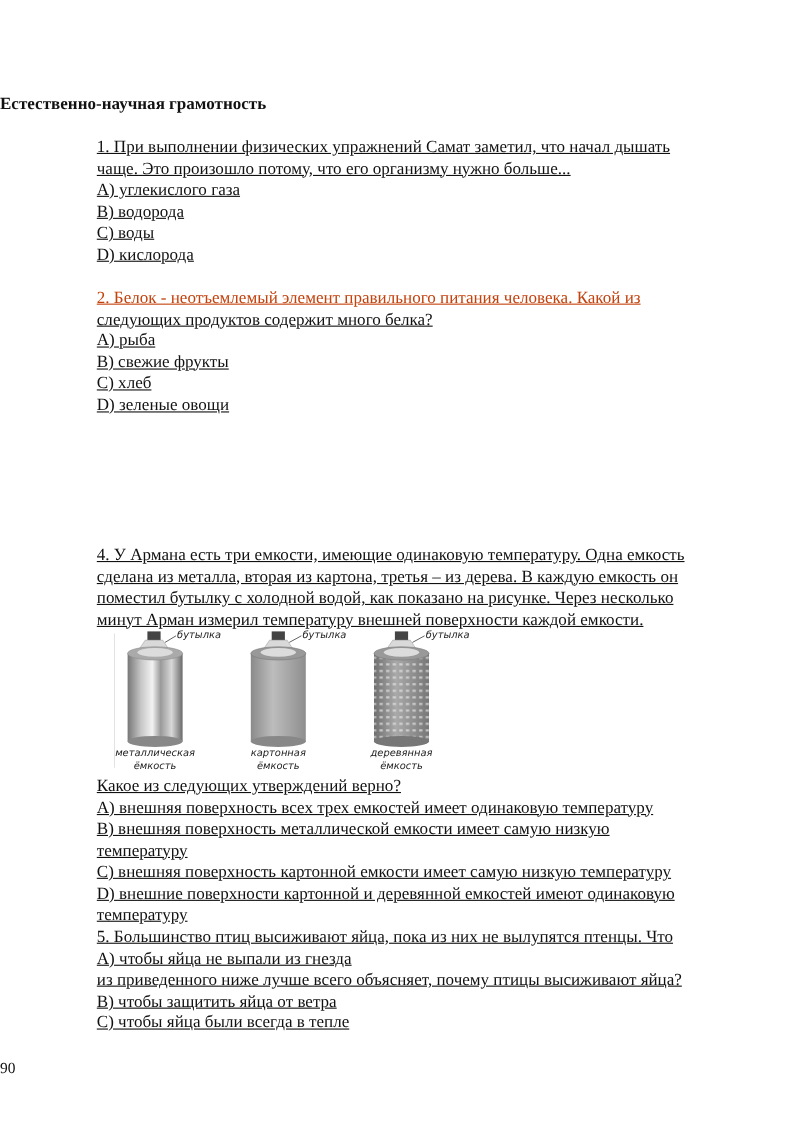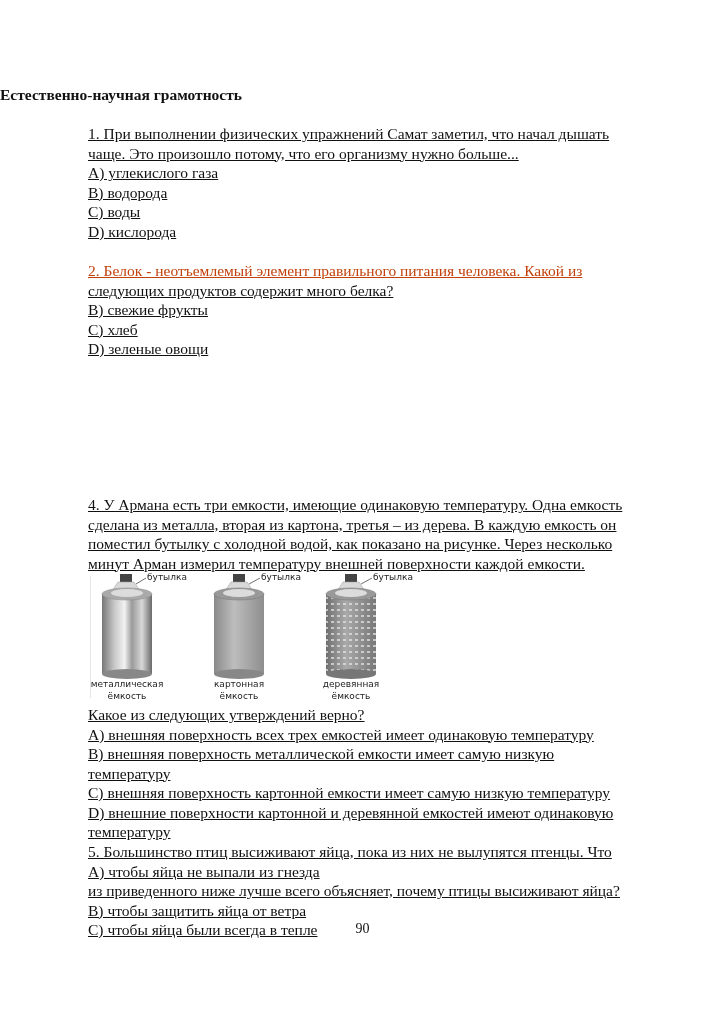--- a/index.html
+++ b/index.html
@@ -4,43 +4,44 @@
 <style>
   html, body { margin: 0; padding: 0; background: #ffffff; }
   body { width: 725px; height: 1024px; position: relative; overflow: hidden;
          font-family: "Liberation Serif", "DejaVu Serif", serif; color: #111; }
   .page { position: absolute; left: 0; top: 0; width: 725px; height: 1024px; }
   .title { position: absolute; top: 86px; left: 0; width: 725px; text-align: left;
            font-weight: bold; font-size: 15.5px; }
   .block { position: absolute; left: 88px; width: 610px; font-size: 15.5px; line-height: 19.5px; }
   .line { white-space: nowrap; text-decoration: underline; }
   .q2 .gray { color: #c2410c; }
-  .figure { position: absolute; left: 90px; top: 572px; width: 335px; height: 130px; }
+  .figure { position: absolute; left: 104px; top: 572px; width: 335px; height: 130px; font-style: italic; }
   .figure svg { display: block; }
   .fig-label { font-family: "DejaVu Sans", sans-serif; font-size: 9px; fill: #222; }
-  .pagenum { position: absolute; top: 921px; left: 0; width: 725px; text-align: center; font-size: 14px; }
+  .pagenum { position: absolute; top: 964px; left: 0; width: 725px; font-size: 14px; }
 </style>
 </head>
 <body>
 
 <div class="page">
   <div class="title">Естественно-научная  грамотность</div>
 
   <div class="block" style="top:124px">
     <div class="line">1. При выполнении физических упражнений Самат заметил, что начал дышать</div>
     <div class="line">чаще. Это произошло потому, что его организму нужно больше...</div>
     <div class="line">A)  углекислого газа</div>
     <div class="line">B) водорода</div>
     <div class="line">C) воды</div>
     <div class="line">D)  кислорода</div>
   </div>
 
   <div class="block q2" style="top:261px">
     <div class="line gray">2. Белок - неотъемлемый элемент правильного питания человека. Какой из</div>
     <div class="line">следующих продуктов содержит много белка?</div>
+    <div class="line">A)  рыба</div>
     <div class="line">B) свежие фрукты</div>
     <div class="line">C)  хлеб</div>
     <div class="line">D)  зеленые овощи</div>
   </div>
 
   <div class="block" style="top:495px">
     <div class="line">4. У Армана есть три емкости, имеющие одинаковую температуру. Одна емкость</div>
     <div class="line">сделана из металла, вторая из картона, третья – из дерева. В каждую емкость он</div>
     <div class="line">поместил бутылку с холодной водой, как показано на рисунке. Через несколько</div>
     <div class="line">минут Арман измерил температуру внешней поверхности каждой емкости.</div>

